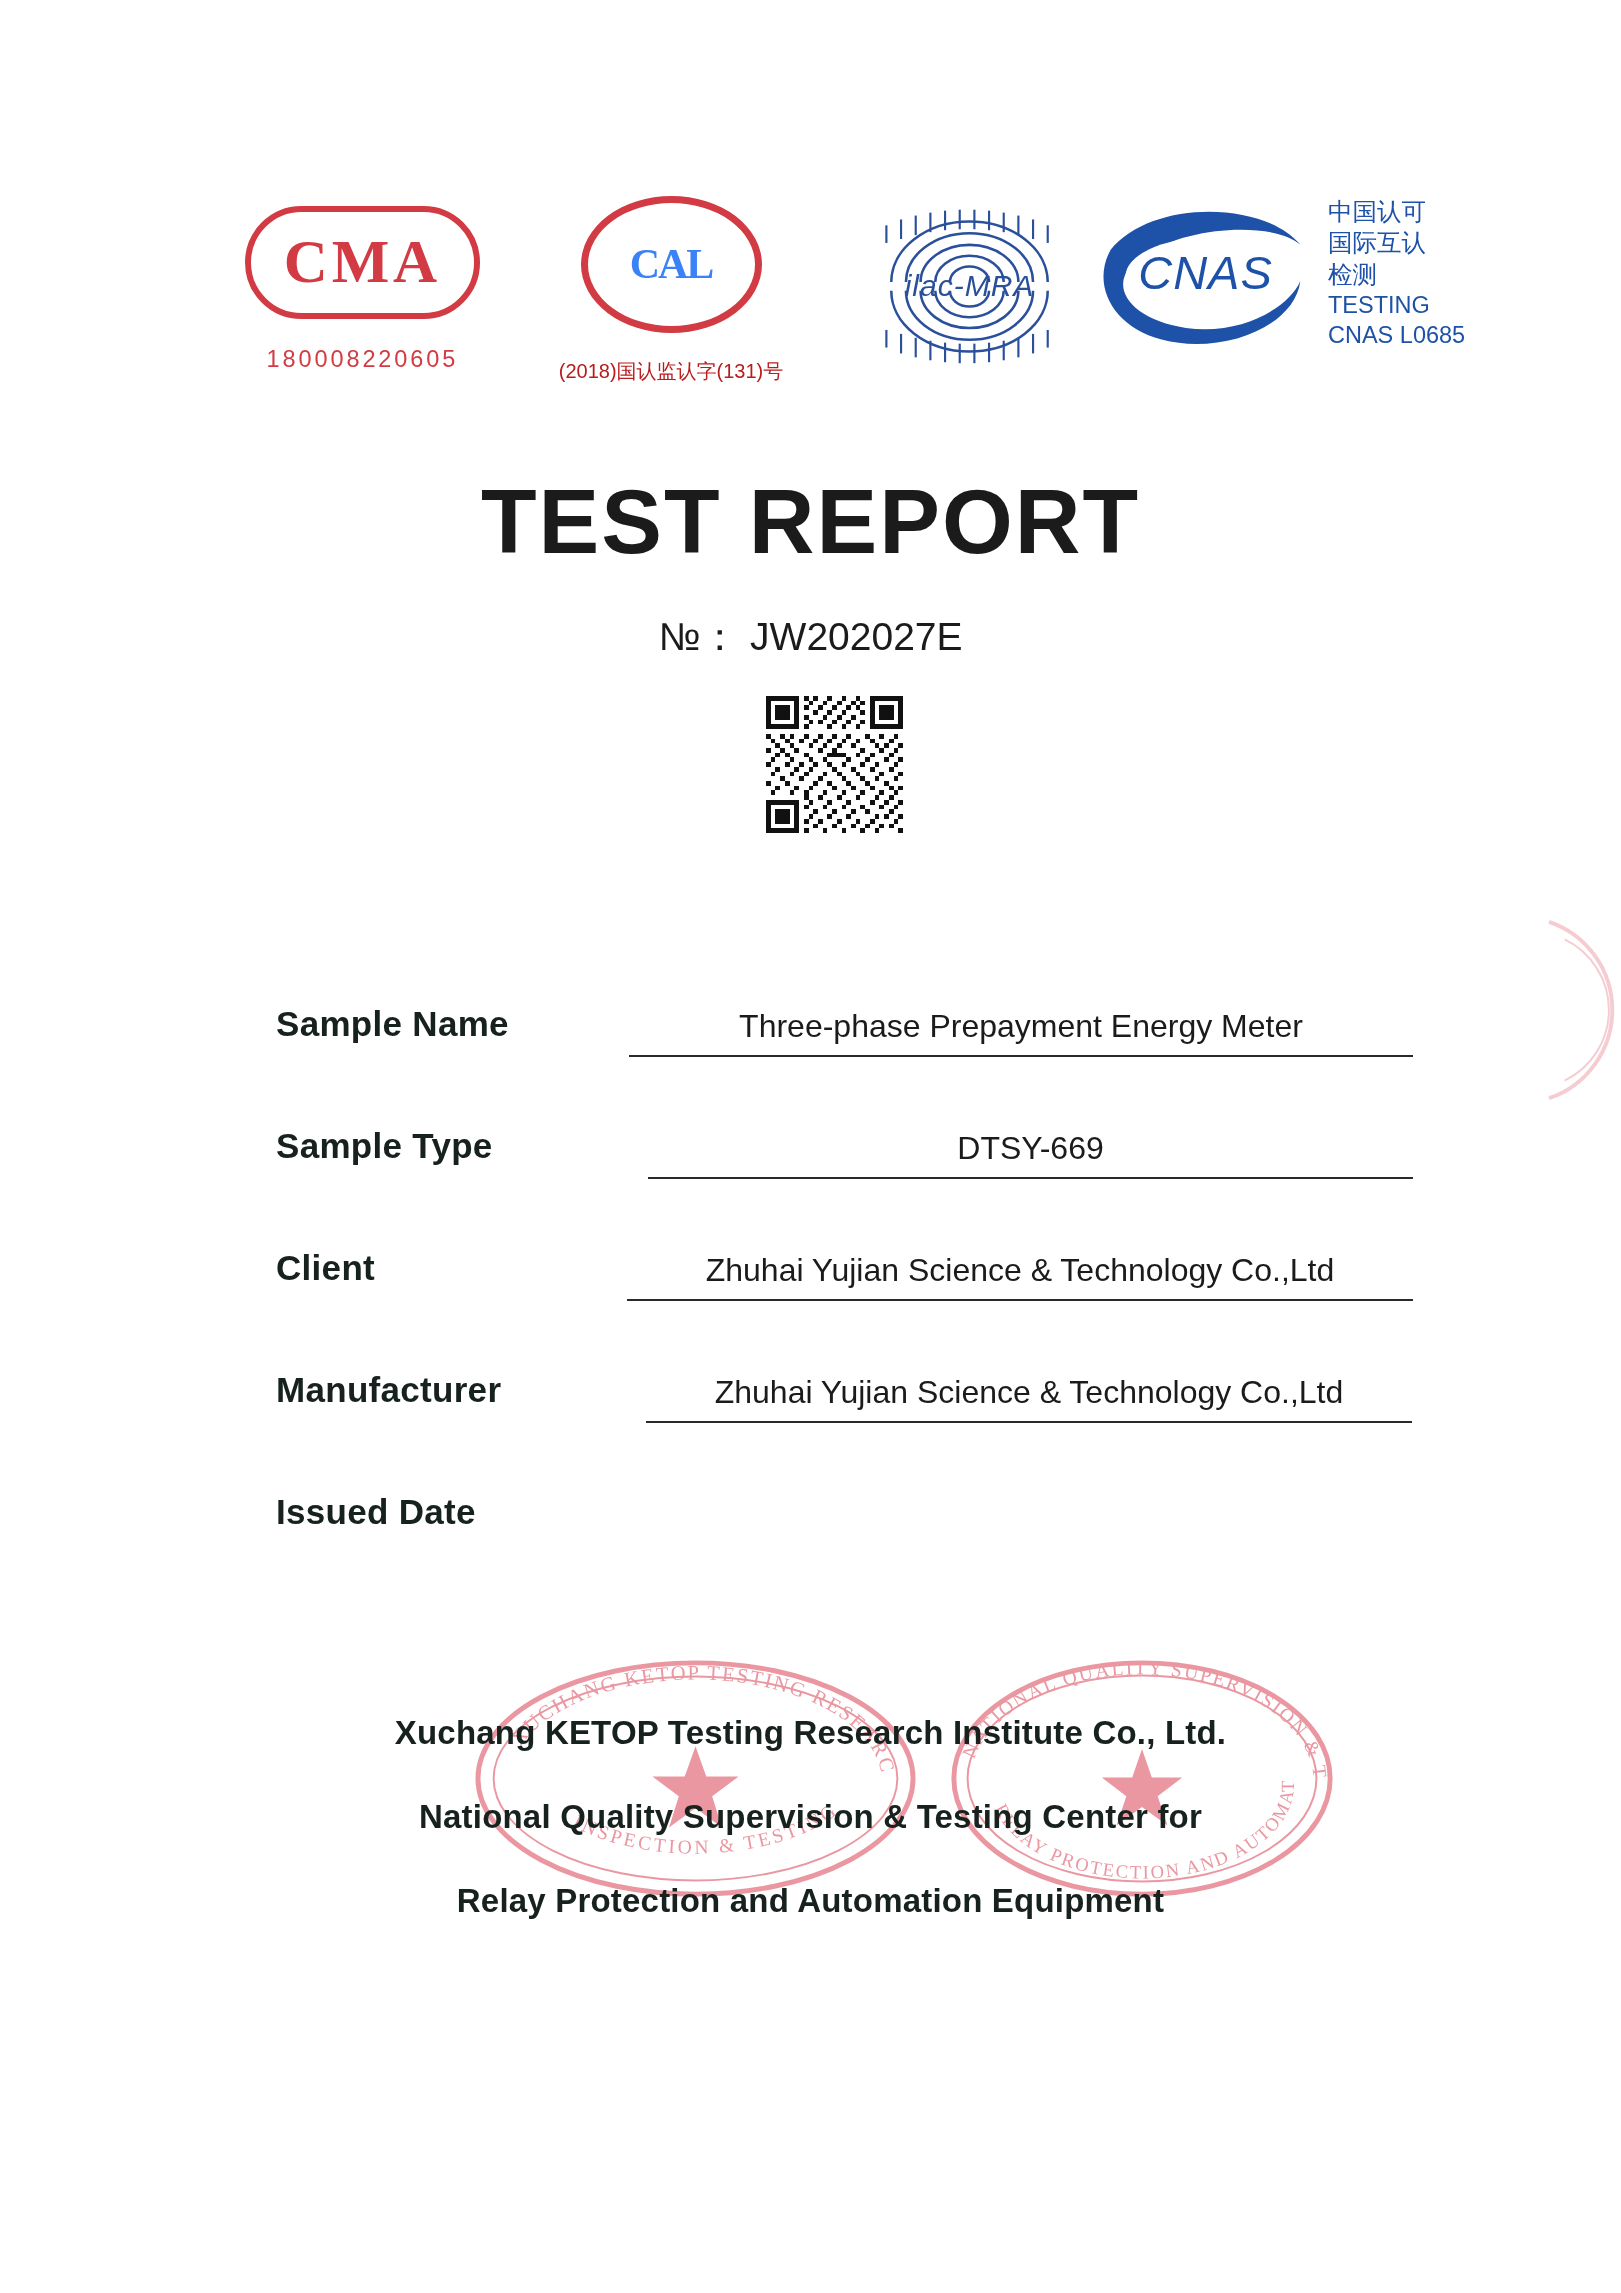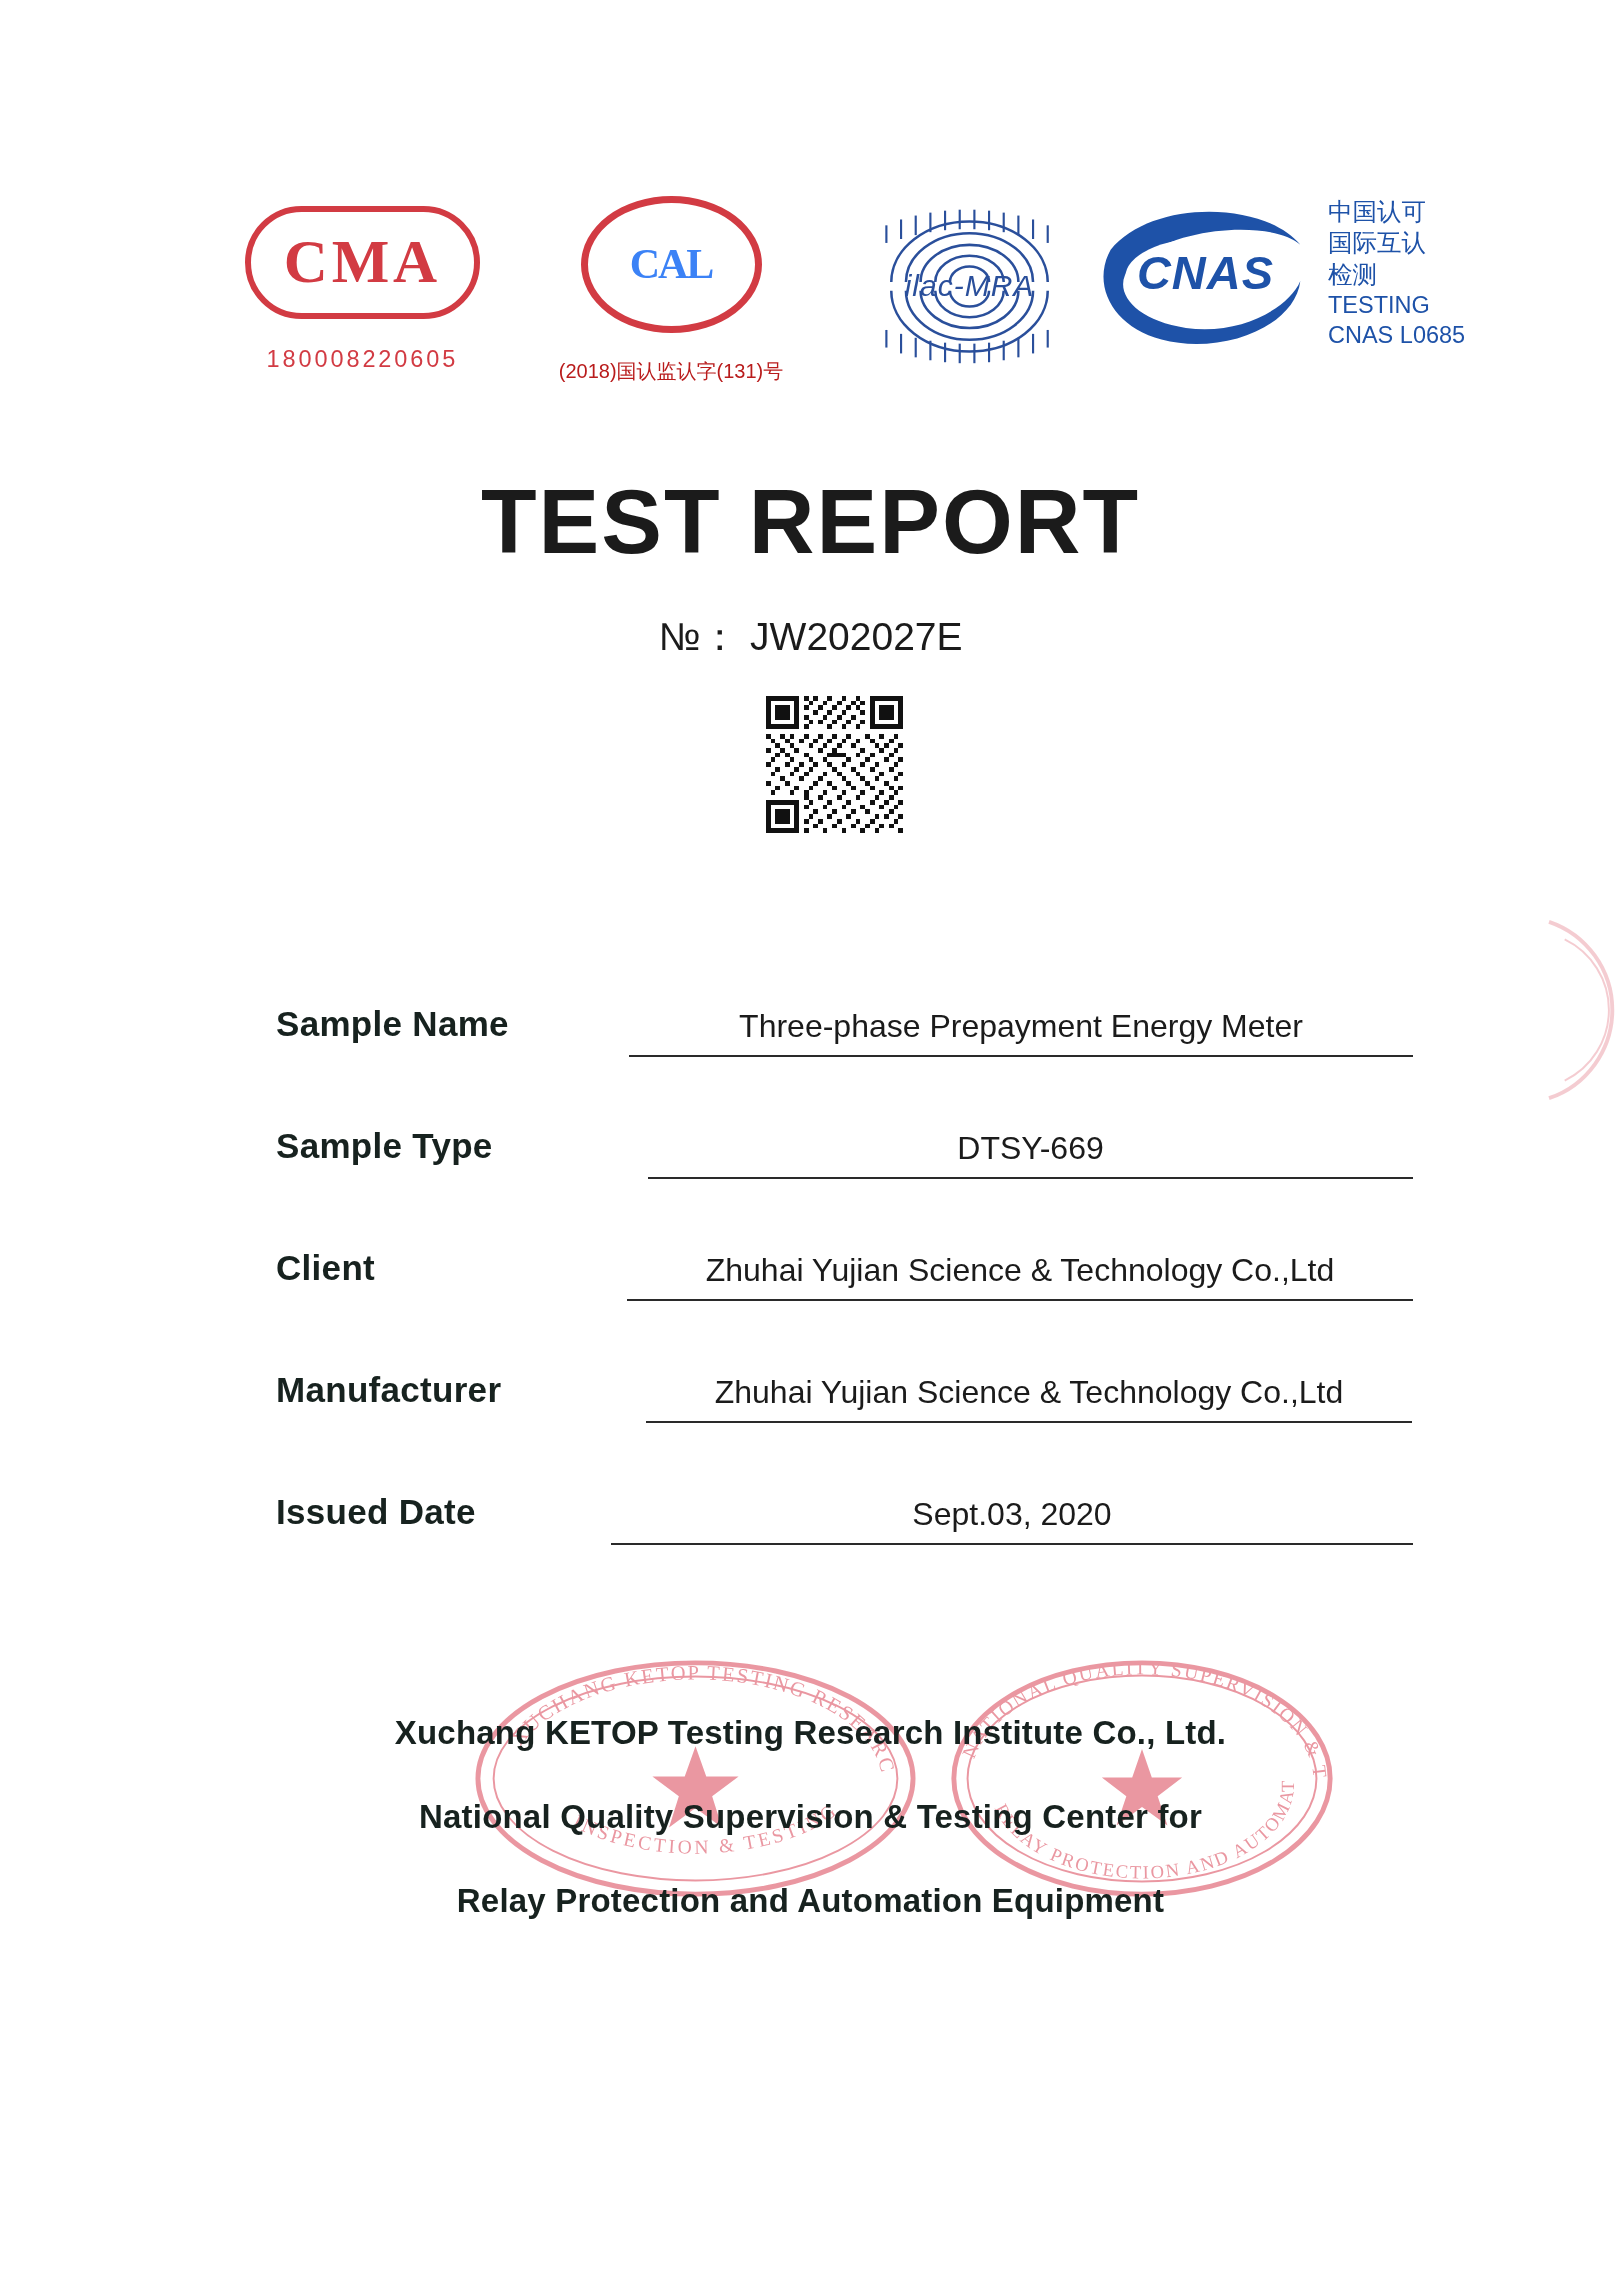--- a/index.html
+++ b/index.html
@@ -133,21 +133,21 @@
     width: 225px;
     height: 176px;
   }
   .cnas-text {
     position: absolute;
     top: 54px;
     left: 0;
     width: 225px;
     text-align: center;
     font-size: 47px;
-    font-weight: 700;
+    font-weight: 400;
     font-style: italic;
     color: #1e52a8;
     letter-spacing: 1px;
   }
   .cnas-side {
     position: absolute;
     left: 1098px;
     top: 9.8px;
     width: 196px;
     line-height: 1.28;
@@ -571,23 +571,20 @@
 
   <div class="field-row row3">
     <div class="field-label">Manufacturer</div>
     <div class="field-value-wrap">
       <span class="field-value">Zhuhai Yujian Science &amp; Technology Co.,Ltd</span>
     </div>
   </div>
 
   <div class="field-row row4">
     <div class="field-label">Issued Date</div>
-    <div class="field-value-wrap">
-      <span class="field-value">Sept.03, 2020</span>
-    </div>
   </div>
 </div>
 
 <svg class="seal seal-left" viewBox="0 0 460 250">
   <ellipse cx="230" cy="125" rx="222" ry="118" fill="none" stroke="#e2707e" stroke-width="5"></ellipse>
   <ellipse cx="230" cy="125" rx="206" ry="104" fill="none" stroke="#e2707e" stroke-width="2"></ellipse>
   <path id="arcTopL" d="M40,128 A190,104 0 0 1 420,128" fill="none"></path>
   <text font-size="21" fill="#e2707e" font-family="'Liberation Serif',serif" letter-spacing="2">
     <textPath href="#arcTopL" startOffset="8%">XUCHANG KETOP TESTING RESEARCH INSTITUTE CO.,</textPath>
   </text>

